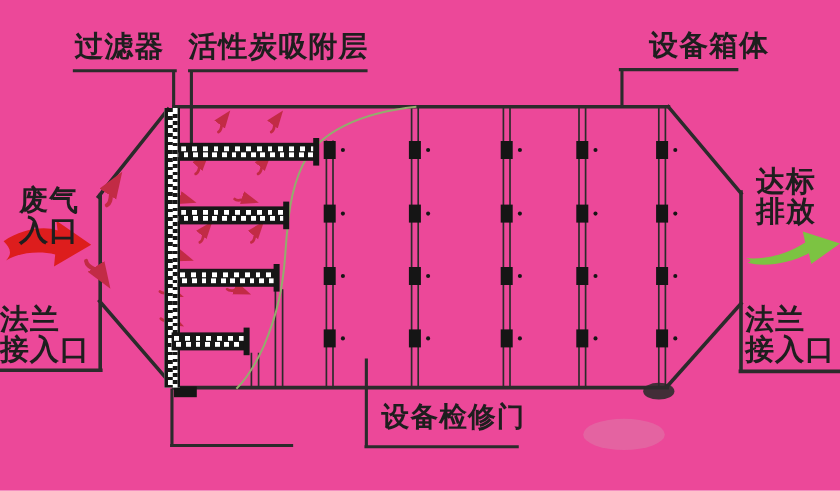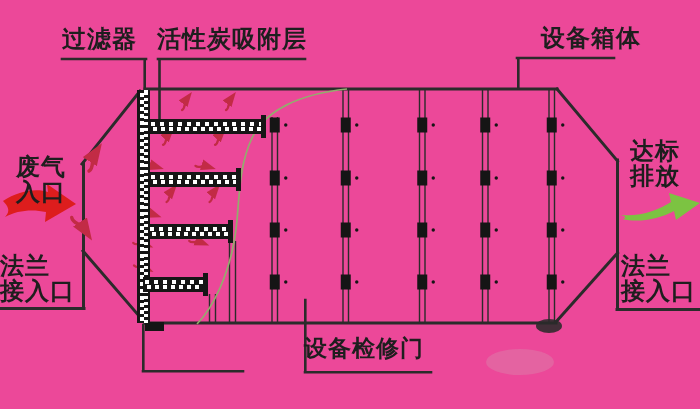--- a/index.html
+++ b/index.html
@@ -165,14 +165,14 @@
   <div class="lbl" style="left:157px;top:27px;">活性炭吸附层</div>
   <div class="lbl" style="left:541px;top:26px;">设备箱体</div>
   <div class="lbl" style="left:16px;top:127px;margin-top:28px;">废气
 入口</div>
   <div class="lbl center" style="left:0px;top:254px;width:82px;">法兰
 接入口</div>
   <div class="lbl center" style="left:630px;top:139px;width:54px;">达标
 排放</div>
   <div class="lbl center" style="left:621px;top:254px;width:79px;">法兰
 接入口</div>
-  <div class="lbl small" style="left:304px;top:336px;">设备检修门</div>
+  <div class="lbl small" style="left:318px;top:336px;">设备检修门</div>
 </div>
 
 </body></html>

